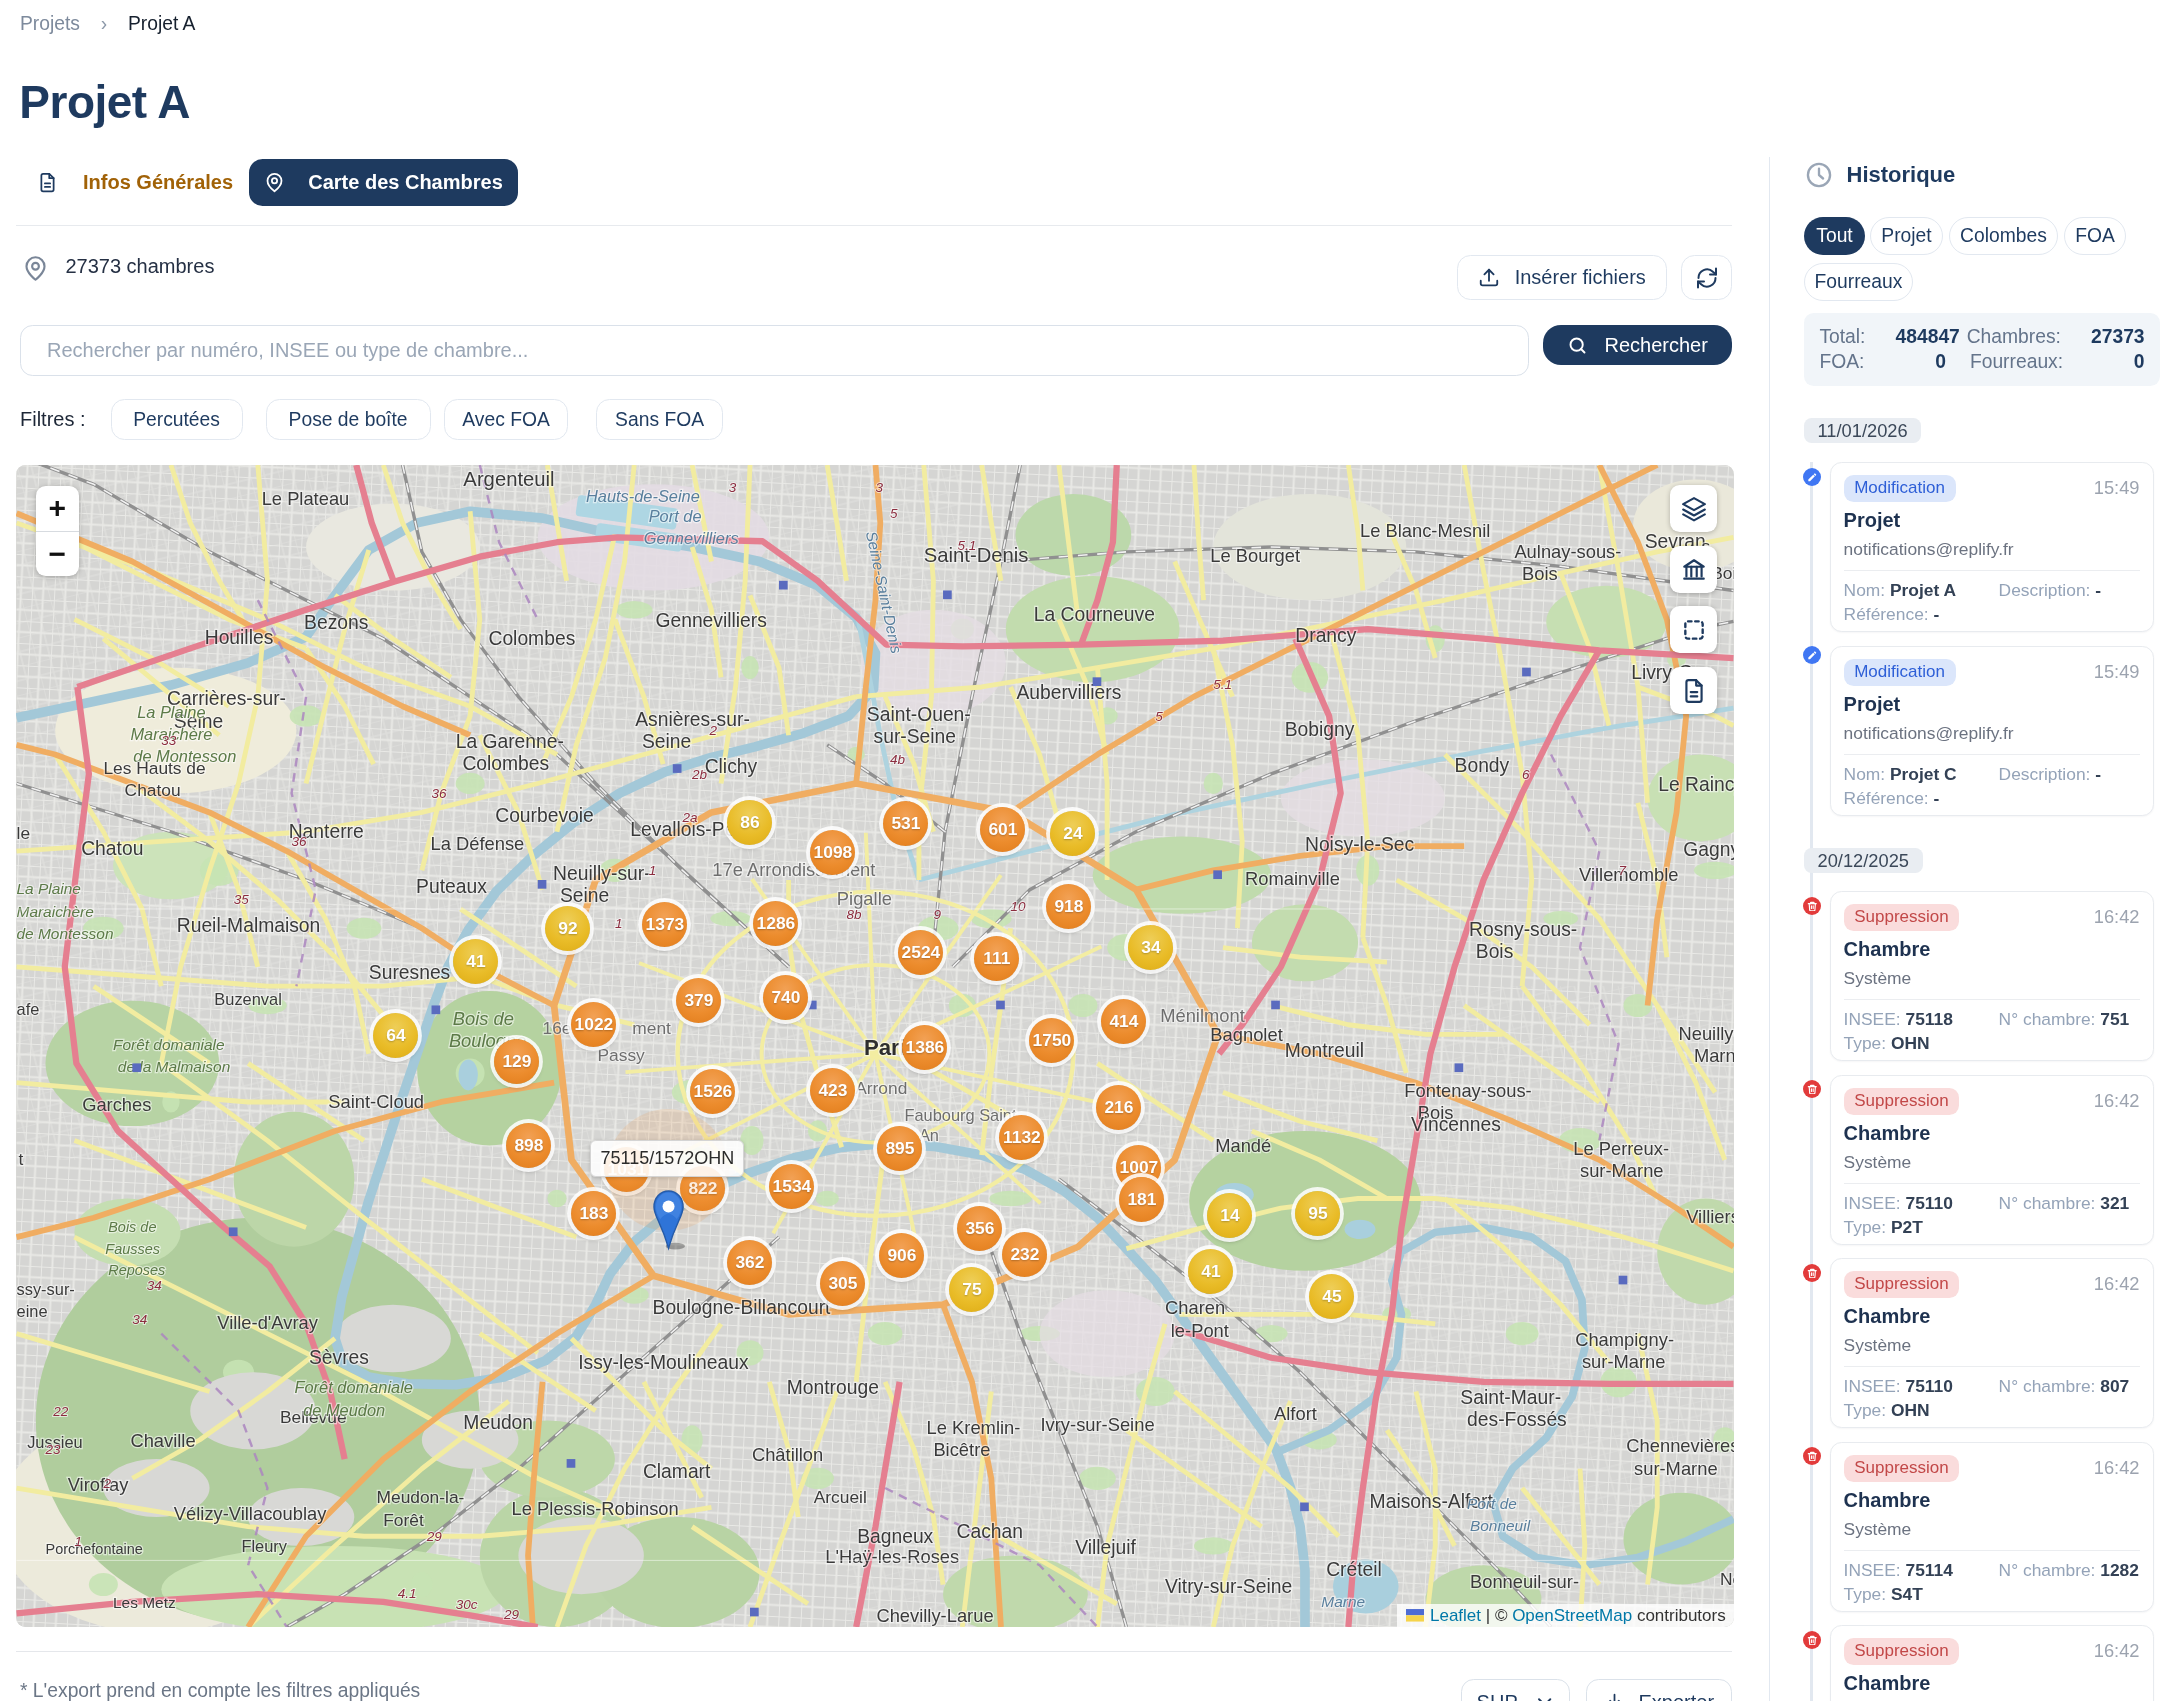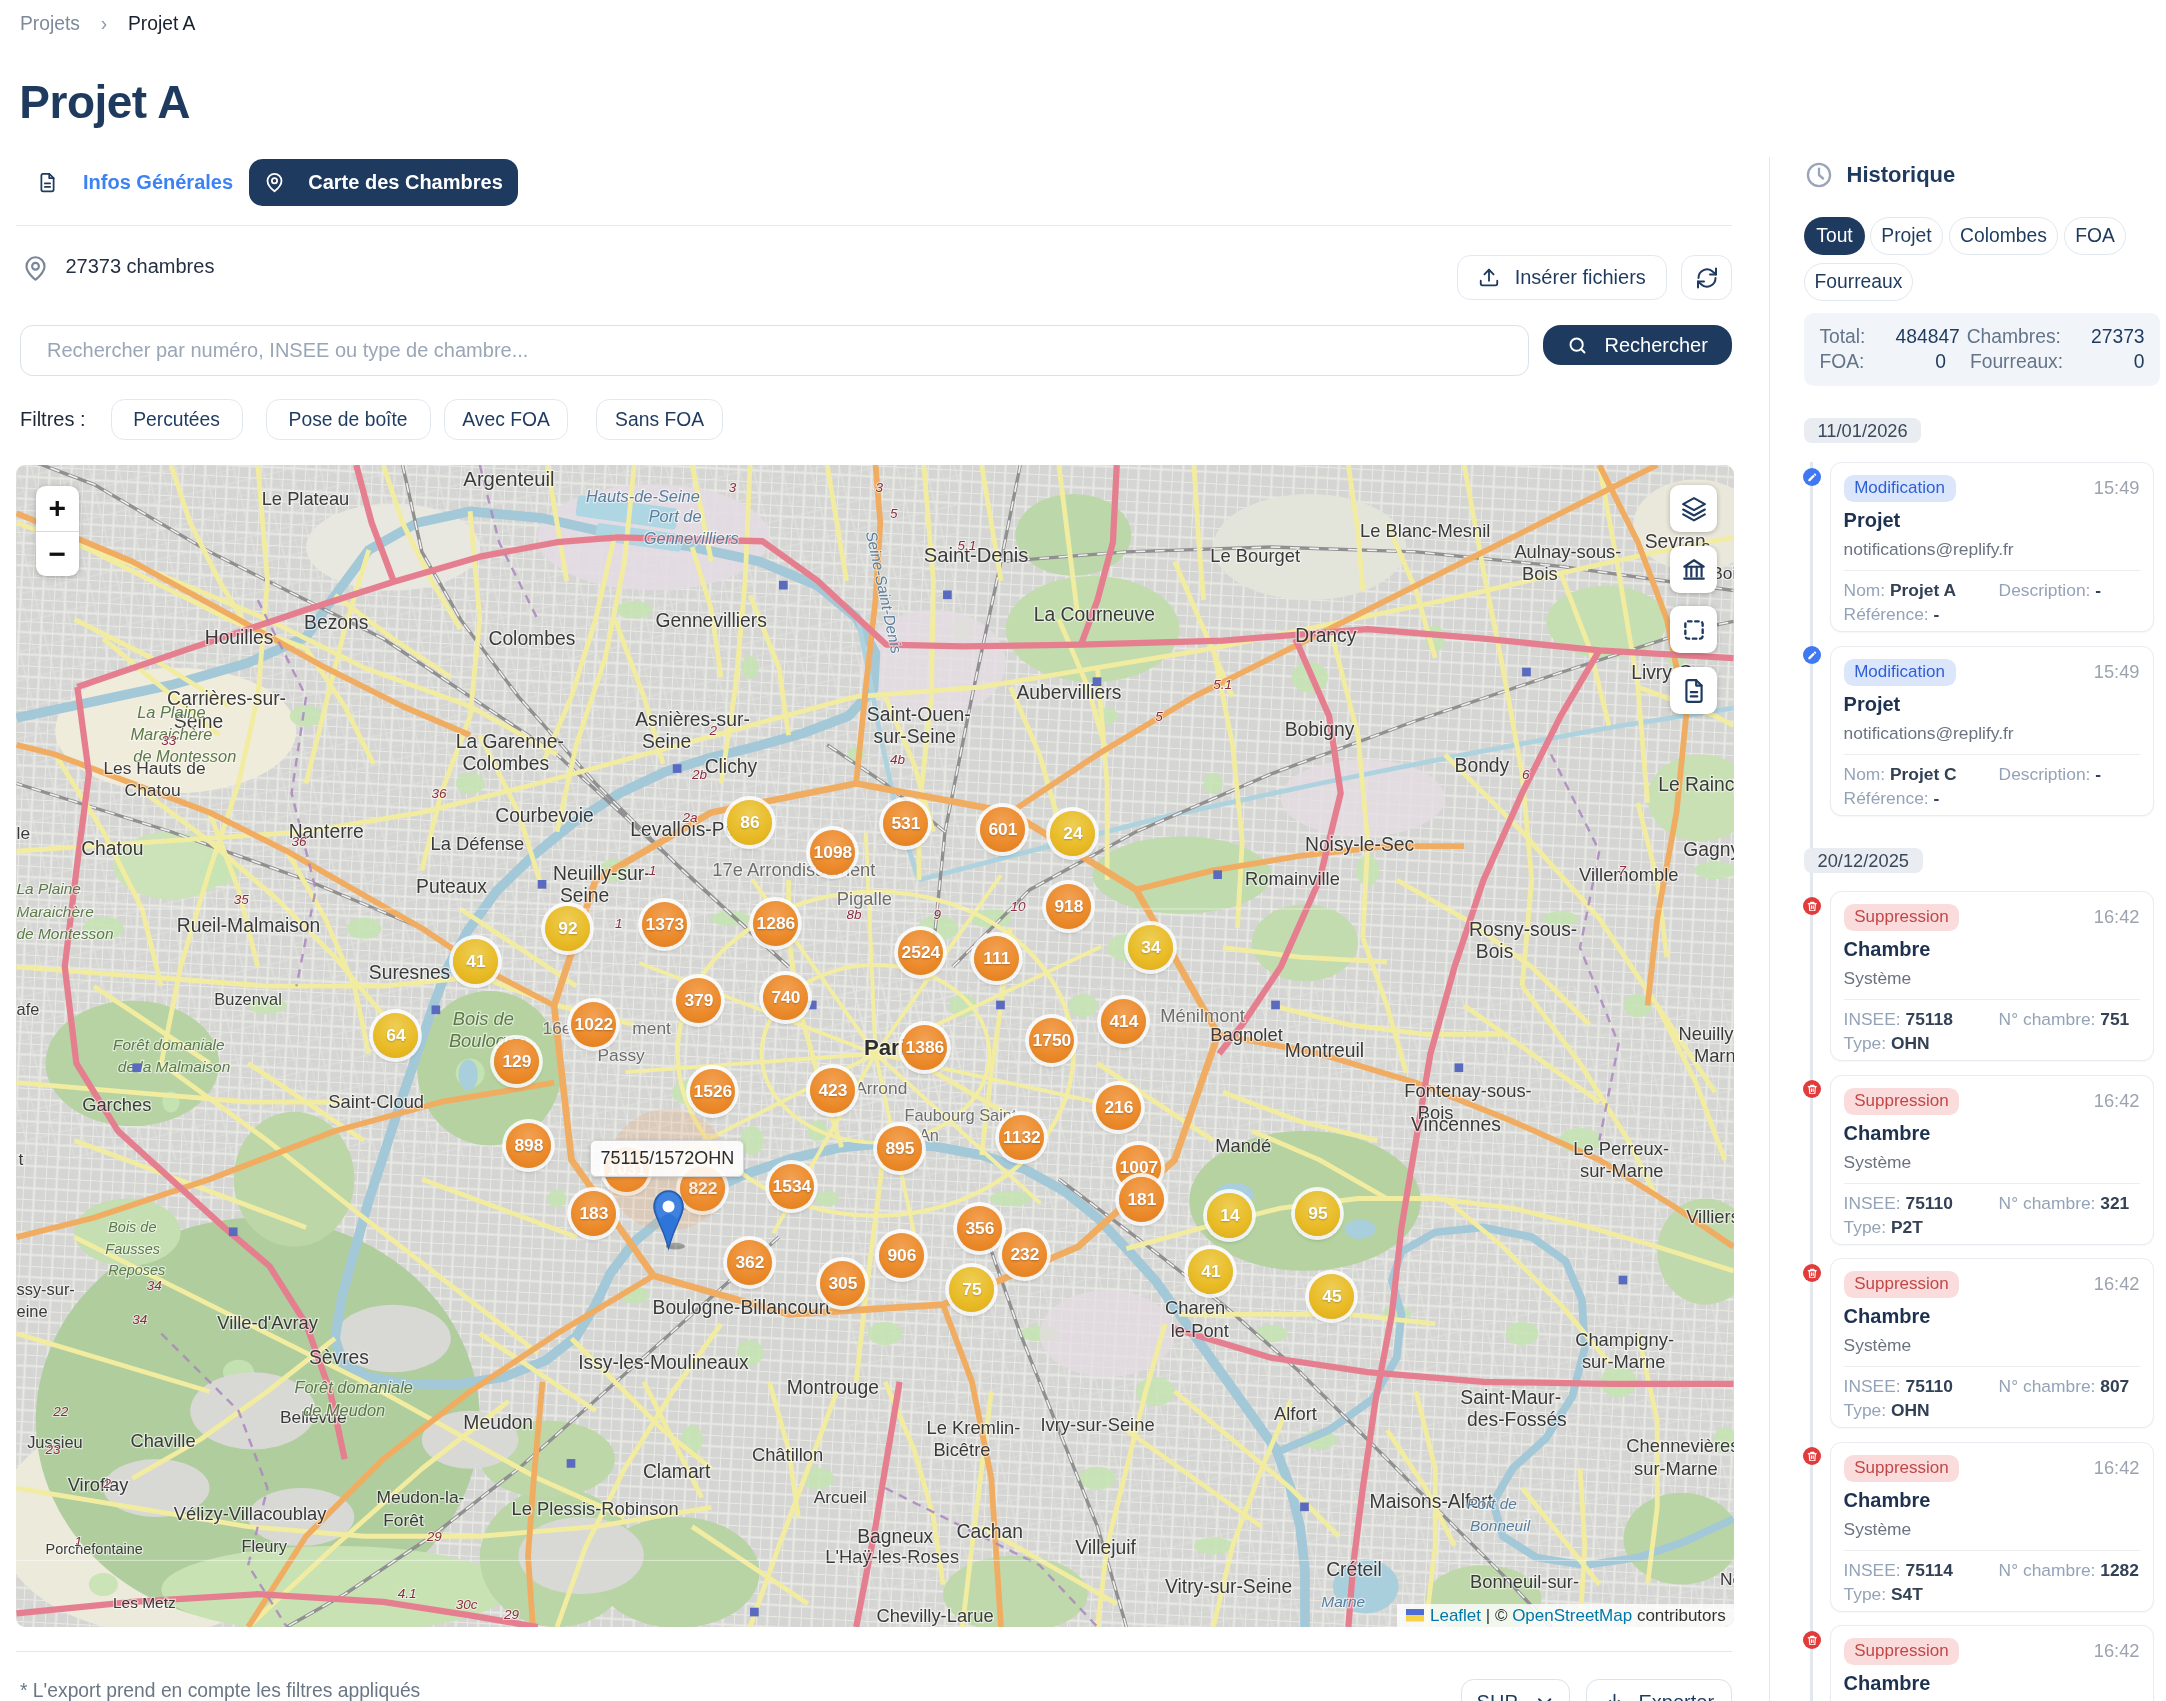--- a/index.html
+++ b/index.html
@@ -4,21 +4,21 @@
 *{margin:0;padding:0;box-sizing:border-box}
 html,body{width:2167px;height:1701px;background:#fff;font-family:"Liberation Sans",sans-serif;-webkit-font-smoothing:antialiased}
 .page{position:relative;width:2167px;height:1701px;overflow:hidden;background:#fff}
 .abs{position:absolute}
 
 .crumbs{position:absolute;left:20px;top:12.6px;font-size:19.3px;color:#7d8a9c}
 .crumbs .sep{margin:0 15.4px;color:#8b97a8}
 .crumbs b{color:#16202e;font-weight:500}
 h1{position:absolute;left:19.3px;top:75px;font-size:46px;font-weight:700;color:#1e3a5f;letter-spacing:-0.5px}
 .tabicon{width:21px;height:21px;flex:0 0 auto}
-.tab1{position:absolute;left:37px;top:159px;height:47px;display:flex;align-items:center;gap:25px;color:#3b82f6;font-size:20px;font-weight:600}
+.tab1{position:absolute;left:37px;top:159px;height:47px;display:flex;align-items:center;gap:25px;color:#a16207;font-size:20px;font-weight:600}
 .tab2{position:absolute;left:249px;top:159px;width:269px;height:47px;border-radius:13.5px;background:#1e3a5f;color:#fff;display:flex;align-items:center;justify-content:center;gap:23px;font-size:20px;font-weight:600}
 .hr1{position:absolute;left:16.4px;top:225px;width:1716px;height:0;border-top:1.4px solid #e7eaee}
 .chambrow{position:absolute;left:22px;top:255px;height:45px;display:flex;align-items:flex-start;gap:16.4px;font-size:20px;color:#253044}
 .btn-insert{position:absolute;left:1457px;top:255px;width:210px;height:45px;border:1.4px solid #e2e8f0;border-radius:13.5px;background:#fff;display:flex;align-items:center;justify-content:center;gap:14.5px;color:#1e3a5f;font-size:20px;font-weight:500}
 .btn-refresh{position:absolute;left:1681px;top:255px;width:51px;height:45px;border:1.4px solid #e2e8f0;border-radius:13.5px;background:#fff;display:flex;align-items:center;justify-content:center;color:#1e3a5f}
 .search{position:absolute;left:20px;top:325px;width:1509px;height:51px;border:1.4px solid #dae1ea;border-radius:12.6px;background:#fff;display:flex;align-items:center;padding-left:26px;font-size:20px;color:#9aa6b6}
 .btn-search{position:absolute;left:1543px;top:325px;width:189px;height:40px;border-radius:18px;background:#1e3a5f;color:#fff;display:flex;align-items:center;justify-content:center;gap:16.4px;font-size:20px;font-weight:500}
 .filters{position:absolute;left:20px;top:399px;display:flex;align-items:center;font-size:20px;color:#1d2737}
 .chipf{height:41px;border:1.4px solid #e2e8f0;border-radius:13.5px;background:#fff;display:flex;align-items:center;justify-content:center;color:#1e3a5f;font-size:19.3px;font-weight:500}
 
@@ -37,21 +37,21 @@
 .btn-export{position:absolute;left:1586px;top:1679px;width:146px;height:46px;border:1.4px solid #dbe2ea;border-radius:12.6px;background:#fff;display:flex;align-items:center;justify-content:center;gap:13.5px;color:#1e3a5f;font-size:20px;font-weight:500}
 
 .sdiv{position:absolute;left:1769px;top:157px;width:0;height:1544px;border-left:1.4px solid #e2e8f0}
 .htitle{position:absolute;left:1805px;top:161px;display:flex;align-items:center;gap:13.5px}
 .htitle b{font-size:22px;font-weight:700;color:#1e3a5f}
 .chip{height:38px;border-radius:19.3px;display:flex;align-items:center;justify-content:center;font-size:19.3px}
 .chip.on{background:#1e3a5f;color:#fff}
 .chip.off{background:#fff;color:#1e3a5f;border:1.4px solid #e2e8f0}
 .stats{position:absolute;left:1804px;top:313px;width:356px;height:73px;background:#f1f5f9;border-radius:9.7px;padding:12.6px 15.4px;font-size:19.3px;color:#64748b;display:flex;flex-direction:column;justify-content:space-between}
 .stats .r{display:flex;align-items:center}
-.stats b{color:#1e3a5f;font-weight:400}
+.stats b{color:#1e3a5f;font-weight:700}
 .datechip{position:absolute;left:1804px;height:25px;background:#e9edf2;border-radius:7.7px;display:flex;align-items:center;padding:0 13.5px;font-size:18.3px;color:#3b4859}
 .tline{position:absolute;left:1810px;top:462px;width:2.9px;height:1239px;background:#e2e8f0}
 .ticon{position:absolute;width:18.3px;height:18.3px;border-radius:50%;display:flex;align-items:center;justify-content:center;z-index:5}
 .ticon.blue{background:#4077f3}
 .ticon.red{background:#e23b3b}
 .card{position:absolute;left:1830px;width:324px;background:#fff;border:1.4px solid #e8ebef;border-radius:11.6px;box-shadow:0 1px 1.9px rgba(16,24,40,.04);padding:11.6px 13.5px 0 12.6px;overflow:hidden}
 .card .top{display:flex;align-items:center;justify-content:space-between}
 .badge{height:27px;border-radius:9.7px;display:flex;align-items:center;padding:0 10.6px;font-size:17px}
 .badge.mod{background:#dbe6fb;color:#2e5fd7}
 .badge.sup{background:#fadcdc;color:#c24848}

